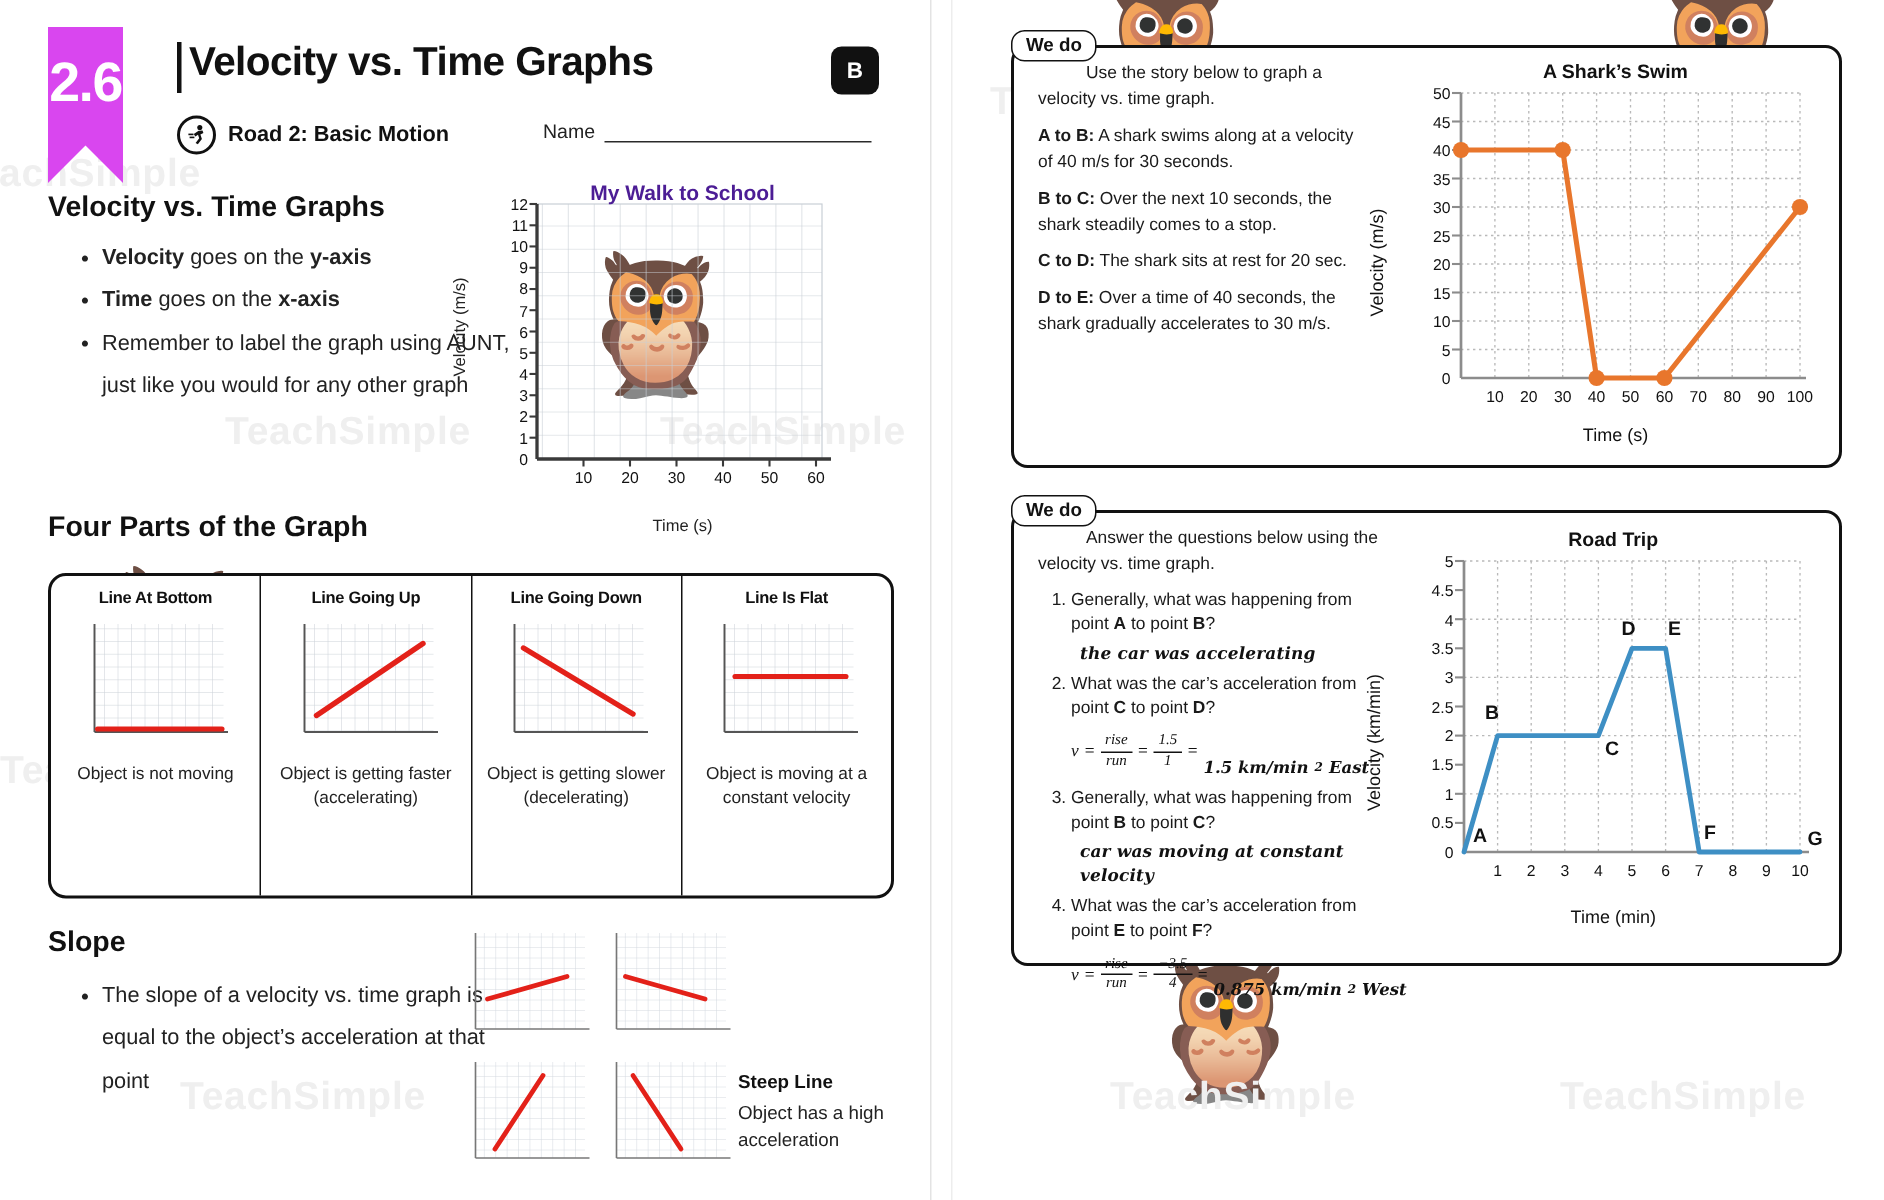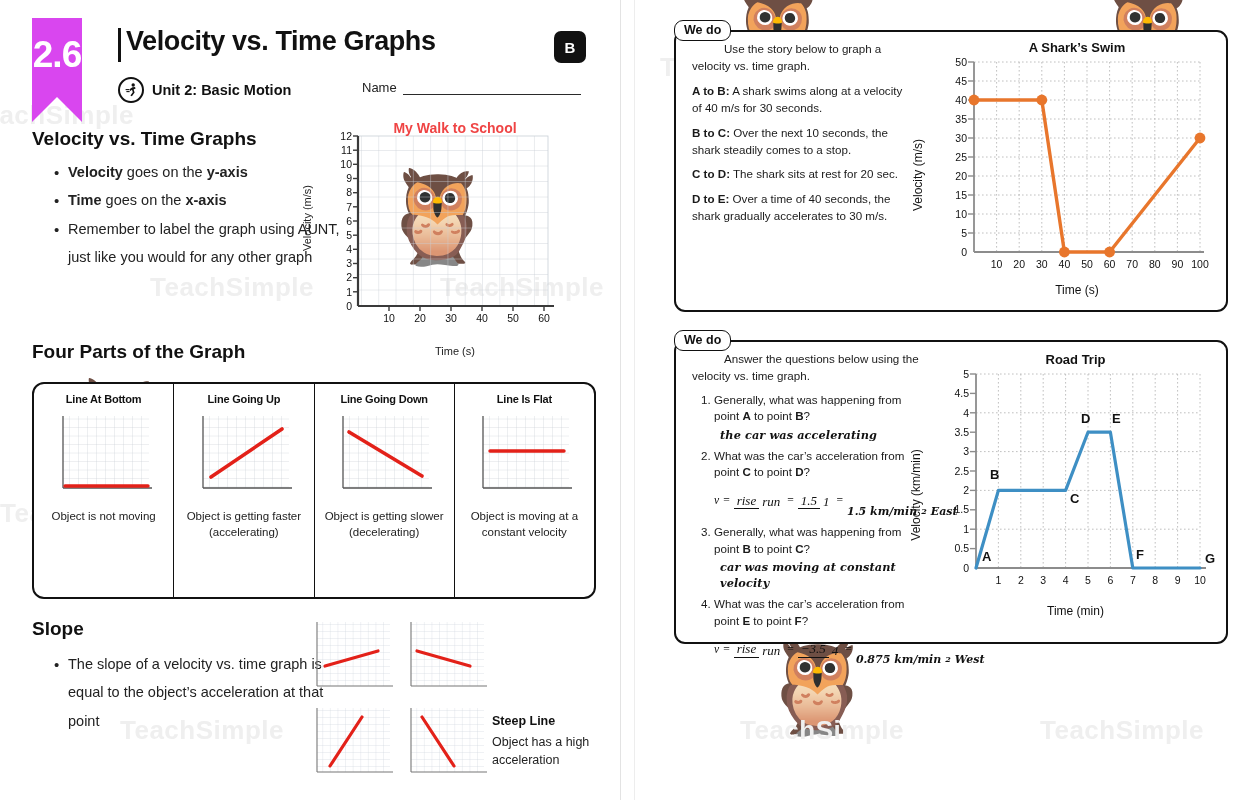--- a/index.html
+++ b/index.html
@@ -56,21 +56,21 @@
   ul.bul{position:absolute;margin:0;padding:0 0 0 20px;list-style:none;}
   ul.bul li{position:relative;font-size:14.5px;line-height:1.95;color:#222;}
   ul.bul li::before{content:"\2022";position:absolute;left:-14px;top:0;font-size:15px;color:#222;}
   ul.bul li b{font-weight:700;}
   .bul.b1{left:48px;top:158px;width:280px;}
   .bul.b3{left:48px;top:650px;width:260px;}
 
   
   .walk{position:absolute;left:310px;top:120px;width:290px;height:245px;}
   .walk-title{position:absolute;left:0;top:0;width:290px;text-align:center;
-    font-size:14px;font-weight:700;color:#ef4444;}
+    font-size:14px;font-weight:700;color:#4c1d95;}
   .walk-ylab{position:absolute;left:-36px;top:92px;transform:rotate(-90deg);
     transform-origin:center;font-size:11px;color:#222;white-space:nowrap;}
   .walk-xlab{position:absolute;left:0;top:225px;width:290px;text-align:center;
     font-size:11px;color:#222;}
 
   
   .fourbox{position:absolute;left:32px;top:382px;width:560px;height:213px;
     border:2px solid #111;border-radius:12px;display:flex;background:#fff;}
   .fourcell{flex:1;position:relative;display:flex;flex-direction:column;
     align-items:center;padding-top:9px;}
@@ -109,22 +109,22 @@
   ul.ibul{margin:0 0 8px;padding:0 0 0 26px;list-style:none;}
   ul.ibul li{position:relative;margin-bottom:7px;}
   ul.ibul li::before{content:"\2022";position:absolute;left:-13px;top:0;}
   ol.qlist{margin:4px 0 0;padding:0 0 0 22px;}
   ol.qlist li{margin-bottom:5px;line-height:1.42;}
   .ans{font-family:"DejaVu Serif",serif;font-style:italic;font-weight:700;
     font-size:11.3px;color:#111;margin:2px 0 2px 6px;letter-spacing:.1px;}
   .eq{font-family:"Liberation Serif",serif;font-size:11.6px;color:#111;
     margin:3px 0 4px 0;display:flex;align-items:center;gap:4px;white-space:nowrap;}
   .eq i{font-style:italic;}
-  .frac{display:inline-flex;flex-direction:row;align-items:center;
-    vertical-align:middle;line-height:1.05;font-size:13px;}
+  .frac{display:inline-flex;flex-direction:column;align-items:center;
+    vertical-align:middle;line-height:1.05;font-size:10px;}
   .frac .num{border-bottom:1px solid #111;padding:0 3px 1px;font-style:italic;}
   .frac .den{padding:1px 3px 0;font-style:italic;}
   .eq b{font-family:"DejaVu Serif",serif;font-style:italic;font-weight:700;font-size:11px;margin-top:20px;}
 
   
   .rchart{position:absolute;}
   .rc1{left:256px;top:8px;width:290px;height:262px;}
   .rc2{left:252px;top:10px;width:295px;height:272px;}
   .rchart .ctitle{position:absolute;left:0;top:0;width:100%;text-align:center;
     font-size:13px;font-weight:700;color:#111;}
@@ -169,21 +169,21 @@
 
     <div class="unit-row">
       <span class="unit-icon">
         <svg width="16" height="16" viewBox="0 0 16 16" aria-hidden="true">
           <circle cx="10.2" cy="3" r="1.7" fill="#111"></circle>
           <path d="M9.4 5.2 L6.2 7.4 L7.2 9.0 L9.0 7.8 L9.8 10.2 L7.4 13.4 L8.9 14.2 L11.6 10.6 L10.6 7.6 L12.6 6.6 L12.0 5.0 Z" fill="#111"></path>
           <path d="M2.6 7.6 H6.0" stroke="#111" stroke-width="1.1"></path>
           <path d="M3.4 9.6 H6.6" stroke="#111" stroke-width="1.1"></path>
         </svg>
       </span>
-      <span class="unit-label">Unit 2: Basic Motion</span>
+      <span class="unit-label">Road 2: Basic Motion</span>
     </div>
 
     <div class="name-row">
       <span class="name-lbl">Name</span>
       <span class="name-line"></span>
     </div>
 
     <div class="page-badge">B</div>
 
     <div class="h2 s1">Velocity vs. Time Graphs</div>

